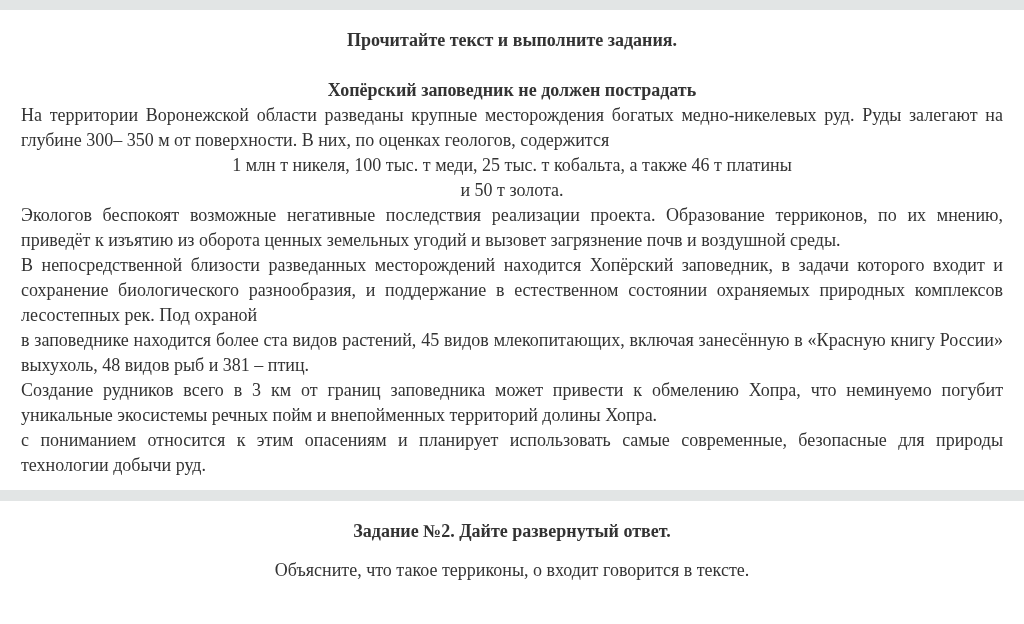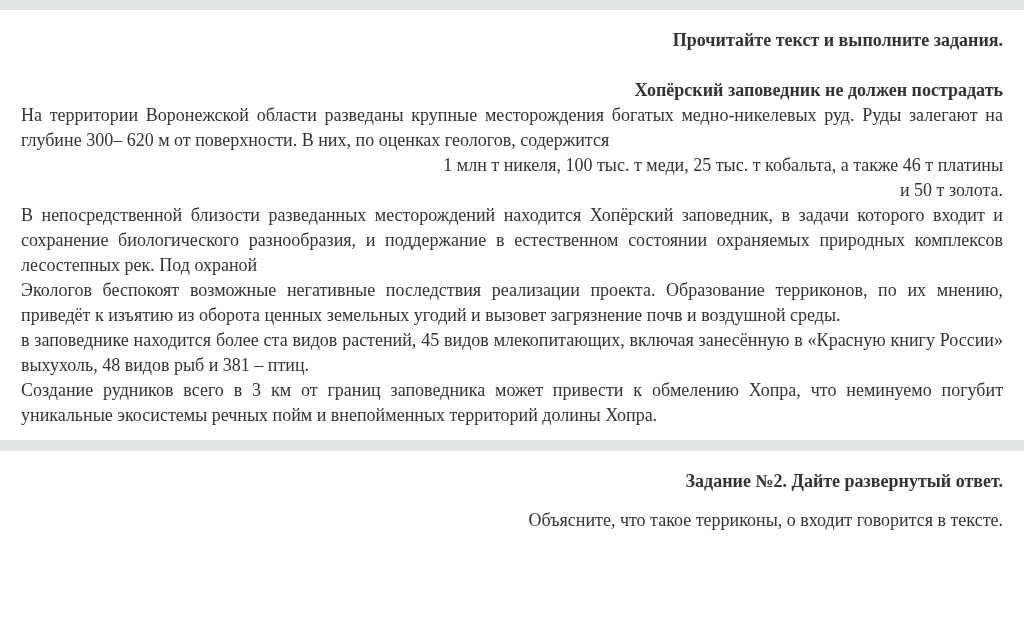--- a/index.html
+++ b/index.html
@@ -31,41 +31,42 @@
   .section {
     padding: 18px 21px 12px 21px;
   }
   p {
     margin: 0;
     font-size: 18px;
     line-height: 25px;
   }
   .bold { font-weight: bold; }
   .just { text-align: justify; }
-  .left { text-align: right; }
+  .left { text-align: center; }
   .instruction { margin-bottom: 25px; }
   .task-heading { margin-bottom: 14px; }
 </style>
 </head>
 <body>
 
 <div class="hbar top-bar"></div>
 
 <div class="section">
   <p class="bold left instruction">Прочитайте текст и выполните задания.</p>
 
   <div>
     <p class="bold left">Хопёрский заповедник не должен пострадать</p>
-    <p class="just">На территории Воронежской области разведаны крупные месторождения богатых медно-никелевых руд. Руды залегают на глубине 300– 620 м от поверхности. В них, по оценках геологов, содержится</p>
+    <p class="just">На территории Воронежской области разведаны крупные месторождения богатых медно-никелевых руд. Руды залегают на глубине 300– 350 м от поверхности. В них, по оценках геологов, содержится</p>
     <p class="left">1 млн т никеля, 100 тыс. т меди, 25 тыс. т кобальта, а также 46 т платины</p>
     <p class="left">и 50 т золота.</p>
+    <p class="just">Экологов беспокоят возможные негативные последствия реализации проекта. Образование терриконов, по их мнению, приведёт к изъятию из оборота ценных земельных угодий и вызовет загрязнение почв и воздушной среды.</p>
     <p class="just">В непосредственной близости разведанных месторождений находится Хопёрский заповедник, в задачи которого входит и сохранение биологического разнообразия, и поддержание в естественном состоянии охраняемых природных комплексов лесостепных рек. Под охраной</p>
-    <p class="just">Экологов беспокоят возможные негативные последствия реализации проекта. Образование терриконов, по их мнению, приведёт к изъятию из оборота ценных земельных угодий и вызовет загрязнение почв и воздушной среды.</p>
     <p class="just">в заповеднике находится более ста видов растений, 45 видов млекопитающих, включая занесённую в «Красную книгу России» выхухоль, 48 видов рыб и 381 –  птиц.</p>
     <p class="just">Создание рудников всего в 3 км от границ заповедника может привести к обмелению Хопра, что неминуемо погубит уникальные экосистемы речных пойм и внепойменных территорий долины Хопра.</p>
+    <p class="just">с пониманием относится к этим опасениям и планирует использовать самые современные, безопасные для природы технологии добычи руд.</p>
   </div>
 </div>
 
 <div class="hbar divider-bar"></div>
 
 <div class="section">
   <p class="bold left task-heading">Задание №2. Дайте развернутый ответ.</p>
   <p class="left">Объясните, что такое терриконы, о входит говорится в тексте.</p>
 </div>
 

